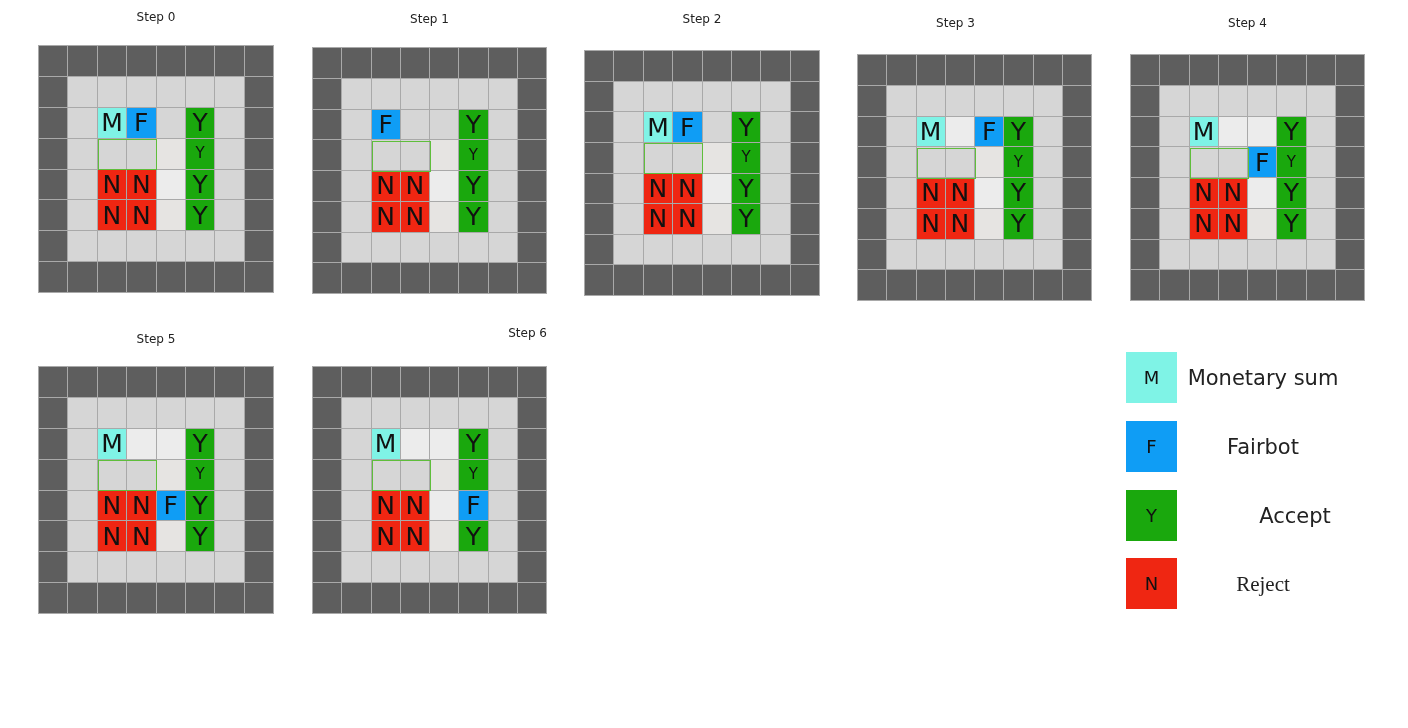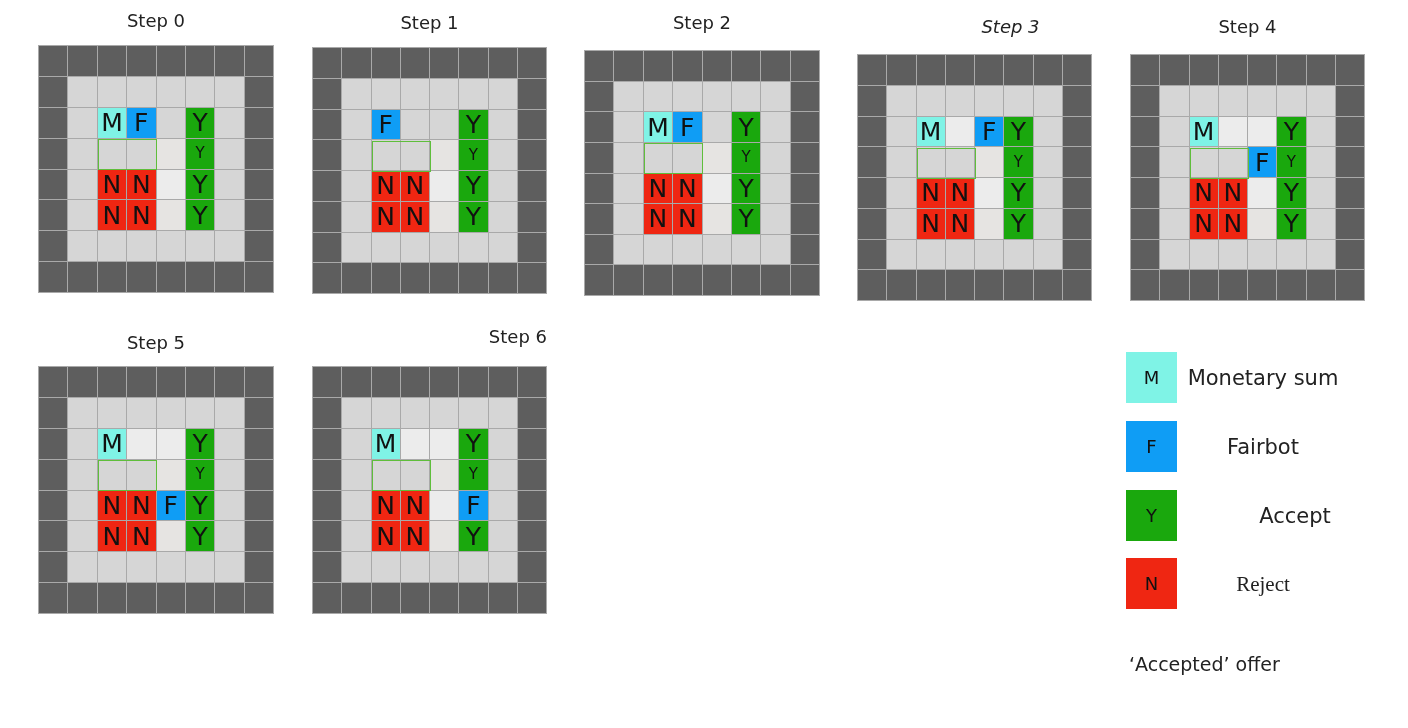--- a/index.html
+++ b/index.html
@@ -1,19 +1,19 @@
 <!DOCTYPE html>
 <html><head>
 <meta charset="utf-8">
 <style>
   html, body { margin: 0; padding: 0; background: #ffffff; }
   body { width: 1408px; height: 728px; position: relative; overflow: hidden;
          font-family: "DejaVu Sans", "Liberation Sans", sans-serif; color: #1a1a1a; }
   .panel-title { position: absolute; left: 0; width: 100%; text-align: center;
-                 font-size: 18px; color: #222; }
+                 font-size: 12px; color: #222; }
   .grid { position: absolute; display: grid;
           grid-template-columns: repeat(8, 1fr); grid-template-rows: repeat(8, 1fr);
           background: #a9a9a9; gap: 1px; border: 1px solid #a9a9a9; box-sizing: border-box; }
   .cell { position: relative; display: flex; align-items: center; justify-content: center;
           font-size: 25px; line-height: 1; color: #111; }
   .c-wall  { background: #5e5e5e; }
   .c-floor { background: #d6d6d6; }
   .c-path  { background: #e6e4e2; }
   .c-path2 { background: #ececec; }
   .c-M { background: #7ff3e6; }
@@ -229,21 +229,21 @@
       <div class="cell c-wall"></div>
       <div class="cell c-wall"></div>
       <div class="cell c-wall"></div>
       <div class="cell c-wall"></div>
       <div class="cell c-wall"></div>
       <div class="cell c-wall"></div>
       <div class="cell c-wall"></div>
       <div class="cell c-wall"></div>
       <div class="outline" style="left: 59px; top: 92.25px; width: 59px; height: 30.75px;"></div>
     </div>
-    <div class="panel-title" style="left: 893px; width: 235px; top: 16px; font-style: italic;">Step 3</div>
+    <div class="panel-title" style="left: 838px; width: 235px; top: 16px;">Step 3</div>
     <div class="grid" style="left: 857px; top: 54px; width: 235px; height: 247px; position: absolute;">
       <div class="cell c-wall"></div>
       <div class="cell c-wall"></div>
       <div class="cell c-wall"></div>
       <div class="cell c-wall"></div>
       <div class="cell c-wall"></div>
       <div class="cell c-wall"></div>
       <div class="cell c-wall"></div>
       <div class="cell c-wall"></div>
       <div class="cell c-wall"></div>
@@ -525,15 +525,14 @@
       <span>Y</span>
     </div>
   <div class="legend-label" style="top:504px;padding-left:32px;">Accept</div>
 
   <div class="legend-item c-N" style="top:558px;">
       <span>N</span>
     </div>
   <div class="legend-label" style="top:572px;font-family:Liberation Serif, serif;">Reject</div>
 
   <div class="note">
-    <div>‘Accepted’ offer</div>
   </div>
 </div>
 
 </body></html>

